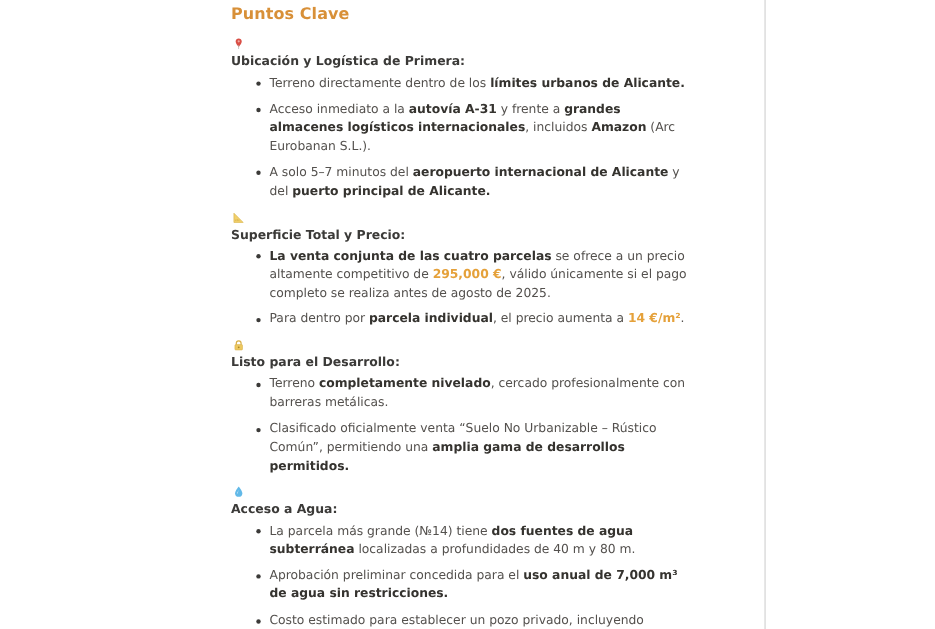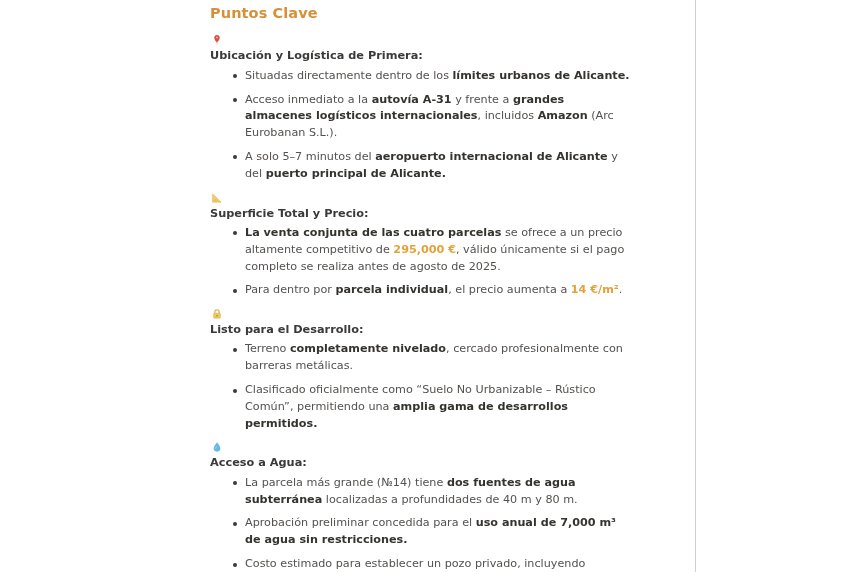--- a/index.html
+++ b/index.html
@@ -130,21 +130,21 @@
             <span class="sec-icon">
               <svg class="ico" width="12" height="12" viewBox="0 0 16 16">
                 <path d="M8 1.3c-2.1 0-3.7 1.6-3.7 3.6 0 2.6 3.7 6.6 3.7 6.6s3.7-4 3.7-6.6c0-2-1.6-3.6-3.7-3.6z" fill="#d94f46"></path>
                 <circle cx="8" cy="4.8" r="1.35" fill="#f0a9a2"></circle>
                 <rect x="7.55" y="9.5" width="0.9" height="4.6" fill="#b9b4ae"></rect>
               </svg>
             </span>
             <span class="sec-label">Ubicación y Logística de Primera:</span>
           </div>
           <ul class="bullets">
-            <li><span>Situadas directamente dentro de los </span><b>límites urbanos de Alicante.</b></li>
+            <li><span>Terreno directamente dentro de los </span><b>límites urbanos de Alicante.</b></li>
             <li><span>Acceso inmediato a la </span><b>autovía A-31</b><span> y frente a </span><b>grandes almacenes logísticos internacionales</b><span>, incluidos </span><b>Amazon</b><span> (Arc Eurobanan S.L.).</span></li>
             <li><span>A solo 5–7 minutos del </span><b>aeropuerto internacional de Alicante</b><span> y del </span><b>puerto principal de Alicante.</b></li>
           </ul>
         </div>
         <div class="section">
           <div class="section-head">
             <span class="sec-icon">
               <svg class="ico" width="12" height="12" viewBox="0 0 16 16">
                 <path d="M2.2 13.6 L13.4 13.6 L2.2 2.4 Z" fill="#f2d06b" stroke="#d9b44a" stroke-width="0.8" stroke-linejoin="round"></path>
                 <path d="M4.4 11.8 L4.4 10.1 M6.3 11.8 L6.3 9.6 M8.2 11.8 L8.2 10.1" stroke="#c8a23d" stroke-width="0.7"></path>
@@ -163,21 +163,21 @@
               <svg class="ico" width="12" height="12" viewBox="0 0 16 16">
                 <path d="M5.1 7.2 V5.3 a2.9 2.9 0 0 1 5.8 0 V7.2" fill="none" stroke="#d8b048" stroke-width="1.5"></path>
                 <rect x="3.4" y="7.0" width="9.2" height="6.6" rx="1.1" fill="#edc85e" stroke="#d4a93f" stroke-width="0.6"></rect>
                 <circle cx="8" cy="10.3" r="1.1" fill="#a9842a"></circle>
               </svg>
             </span>
             <span class="sec-label">Listo para el Desarrollo:</span>
           </div>
           <ul class="bullets">
             <li><span>Terreno </span><b>completamente nivelado</b><span>, cercado profesionalmente con barreras metálicas.</span></li>
-            <li><span>Clasificado oficialmente como “Suelo No Urbanizable – Rústico Común”, permitiendo una </span><b>amplia gama de desarrollos permitidos.</b></li>
+            <li><span>Clasificado oficialmente venta “Suelo No Urbanizable – Rústico Común”, permitiendo una </span><b>amplia gama de desarrollos permitidos.</b></li>
           </ul>
         </div>
         <div class="section">
           <div class="section-head">
             <span class="sec-icon">
               <svg class="ico" width="12" height="12" viewBox="0 0 16 16">
                 <path d="M8 1.6 C8 1.6 3.6 7 3.6 9.8 a4.4 4.4 0 0 0 8.8 0 C12.4 7 8 1.6 8 1.6 Z" fill="#62b9e8"></path>
                 <path d="M6.3 9.9 a1.8 2.2 0 0 1 1.1-2.6" stroke="#bfe3f6" stroke-width="0.9" fill="none" stroke-linecap="round"></path>
               </svg>
             </span>

